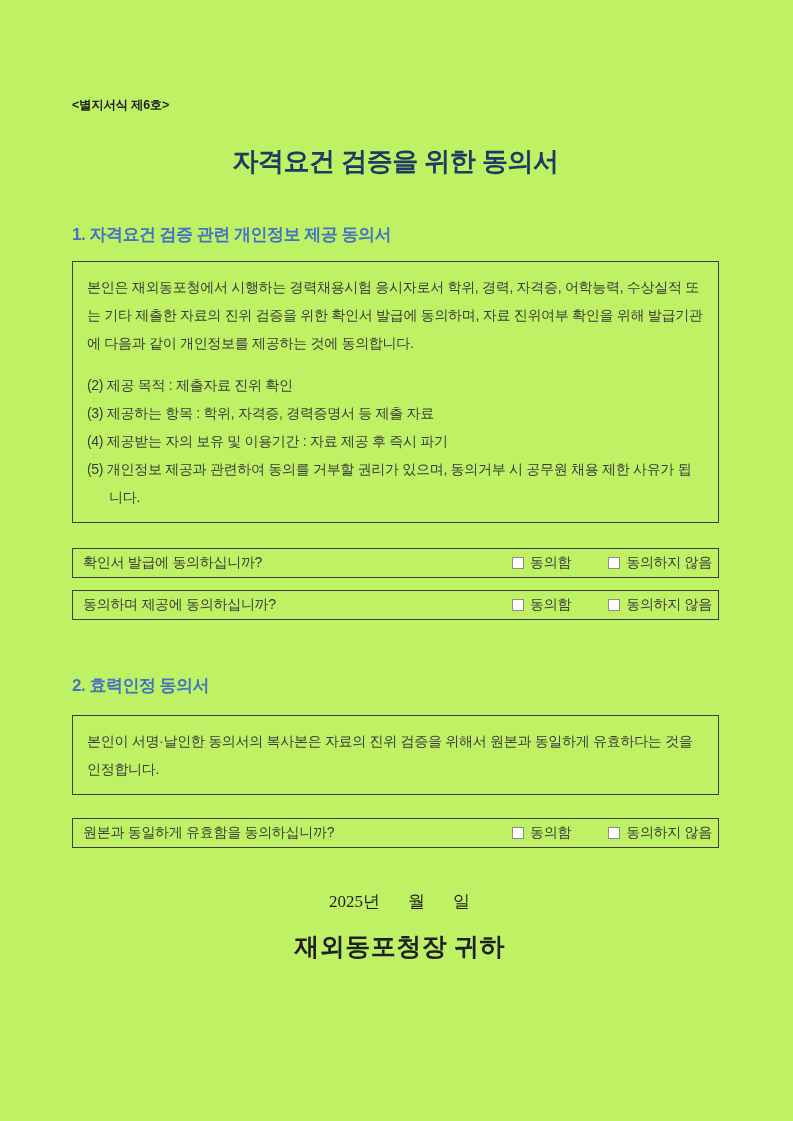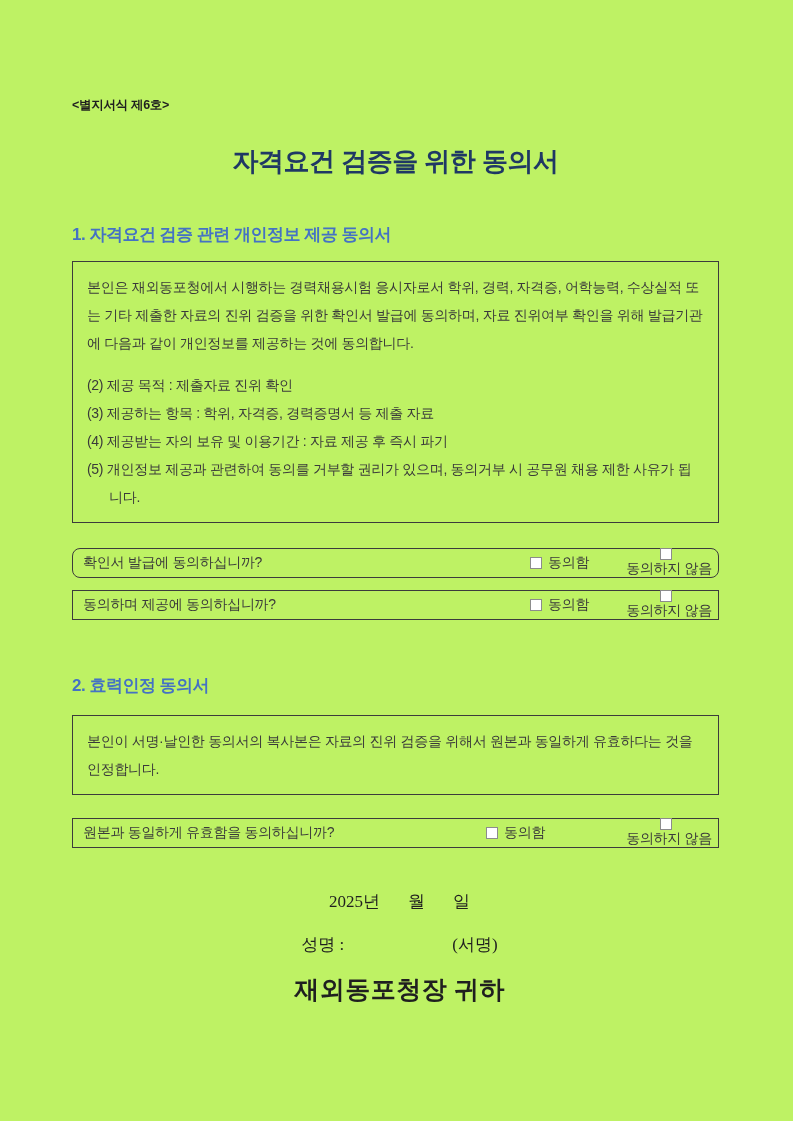--- a/index.html
+++ b/index.html
@@ -54,31 +54,31 @@
   .consent-row {
     border: 1.5px solid #3c3c3c;
     height: 30px;
     display: flex;
     align-items: center;
     padding: 0 6px 0 10px;
     font-size: 14px;
     letter-spacing: -0.3px;
     color: #3a3a3a;
   }
-  .consent-row.first { margin-top: 25px; border-radius: 8px; }
+  .consent-row.first { margin-top: 25px; }
   .consent-row.stacked { margin-top: 12px; }
-  .consent-row.after-box { margin-top: 23px; gap: 44px; }
+  .consent-row.after-box { margin-top: 23px; }
   .question { flex: 1; }
   .opt {
     display: inline-flex;
     align-items: center;
     white-space: nowrap;
     cursor: default;
   }
-  .opt.second-opt { margin-left: 37px; flex-direction: column; }
+  .opt.second-opt { margin-left: 37px; }
   .cb {
     width: 12px;
     height: 12px;
     border: 1.5px solid #8c8c8c;
     background: #ffffff;
     display: inline-block;
     margin-right: 6px;
   }
   .signature {
     margin-top: 42px;
@@ -159,19 +159,16 @@
     <span class="opt second-opt">
       <span class="cb"></span>
       <span>동의하지 않음</span>
     </span>
   </div>
 
   <div class="signature">
     <div class="sig-date">
       <span>2025년</span><span class="gap">월</span><span class="gap">일</span>
     </div>
-    <div class="sig-name">
-      <span>성명 :</span><span class="sign">(서명)</span>
-    </div>
     <div class="sig-recipient">재외동포청장 귀하</div>
   </div>
 
 </div>
 
 </body></html>

